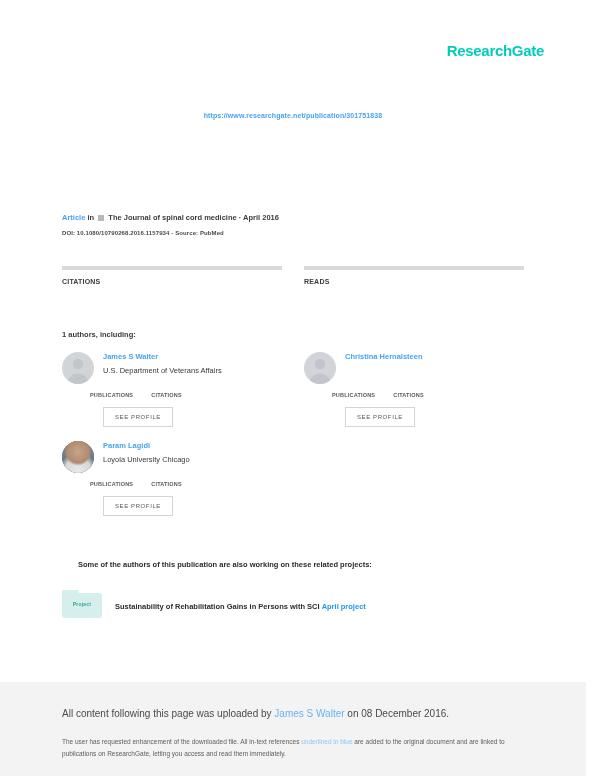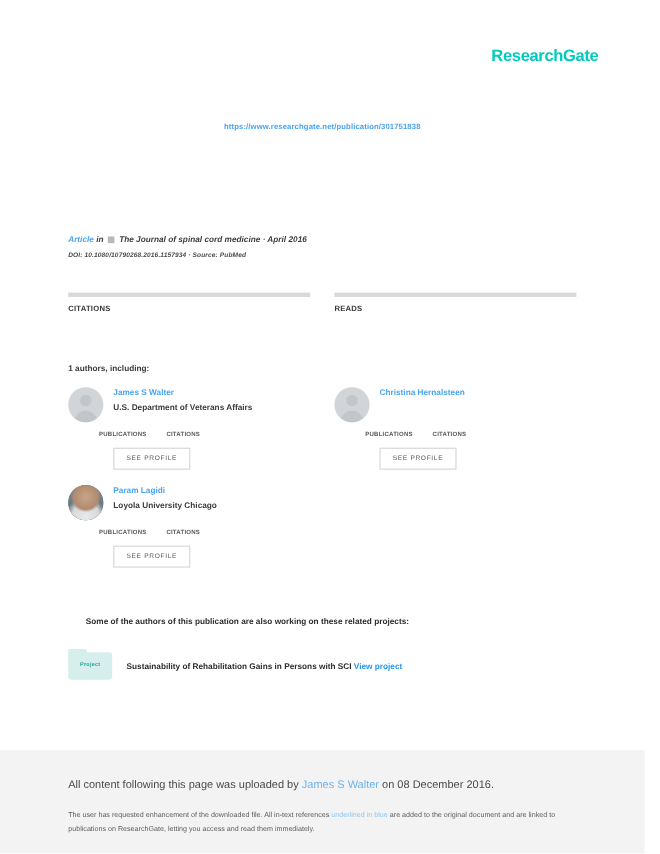--- a/index.html
+++ b/index.html
@@ -55,21 +55,20 @@
     display: inline-block;
     max-width: 420px;
   }
 
   
   .meta-block {
     position: absolute;
     top: 212px;
     left: 62px;
     right: 62px;
-    font-style: italic;
   }
   .meta-line {
     font-size: 7.5px;
     font-weight: bold;
     color: #3c3c3c;
     line-height: 1.5;
     white-space: nowrap;
   }
   .meta-article-word {
     color: #4aa3f0;
@@ -174,21 +173,21 @@
     font-size: 7.5px;
     font-weight: bold;
     color: #4aa3f0;
     line-height: 1.35;
   }
   .author-affil {
     font-size: 7.5px;
     color: #3a3a3a;
     line-height: 1.5;
     margin-top: 3px;
-    font-weight: bold;
+    font-weight: normal;
   }
   .author-stats {
     display: flex;
     gap: 18px;
     margin-top: 8px;
     padding-left: 28px;
   }
   .author-stat {
     font-size: 5.5px;
     font-weight: bold;
@@ -414,21 +413,21 @@
 
   <div class="projects-heading">Some of the authors of this publication are also working on these related projects:</div>
 
   <div class="project-row">
     <div class="project-icon">
       <span class="tab"></span>
       <span class="folder"></span>
       <span class="tag">Project</span>
     </div>
     <div>
-      <span class="project-title">Sustainability of Rehabilitation Gains in Persons with SCI</span><span class="project-view">View project</span>
+      <span class="project-title">Sustainability of Rehabilitation Gains in Persons with SCI</span><span class="project-view">April project</span>
     </div>
   </div>
 
   <div class="footer">
     <div class="footer-main">
       <span>All content following this page was uploaded by </span><span class="footer-link">James S Walter</span><span> on 08 December 2016.</span>
     </div>
     <div class="footer-note">
       <span>The user has requested enhancement of the downloaded file. All in-text references </span><span class="footer-note-link">underlined in blue</span><span> are added to the original document and are linked to publications on ResearchGate, letting you access and read them immediately.</span>
     </div>

